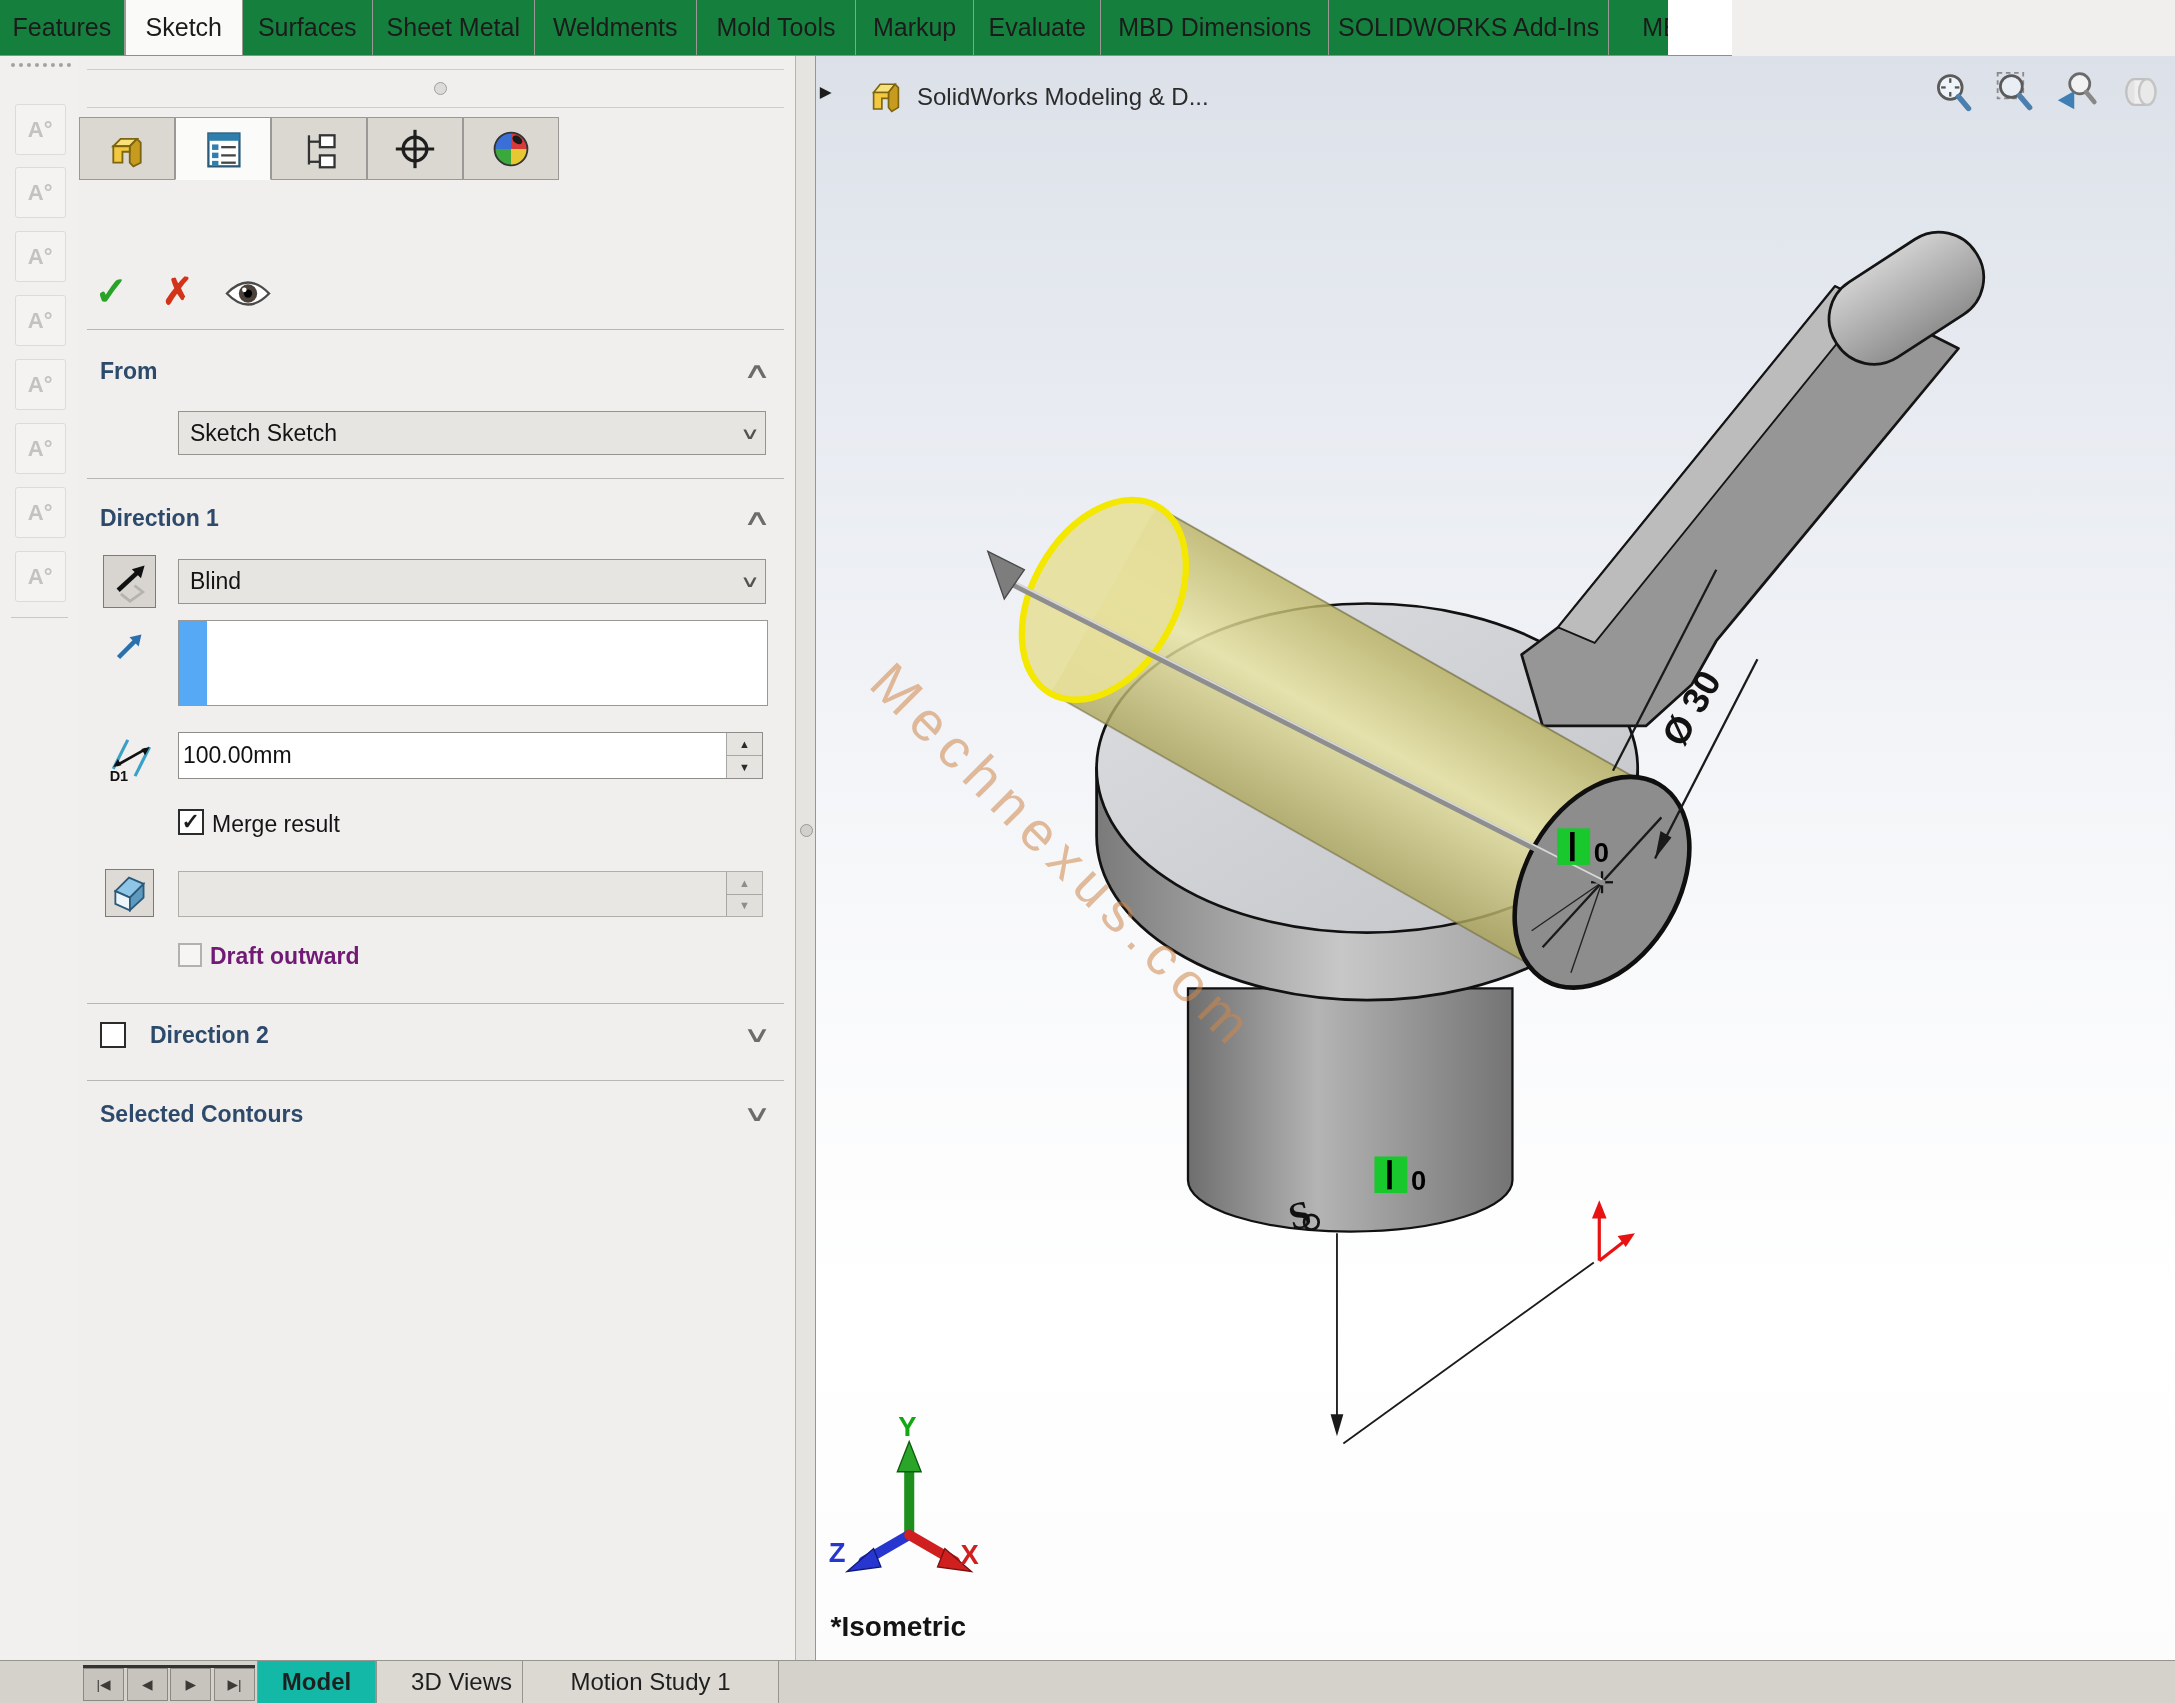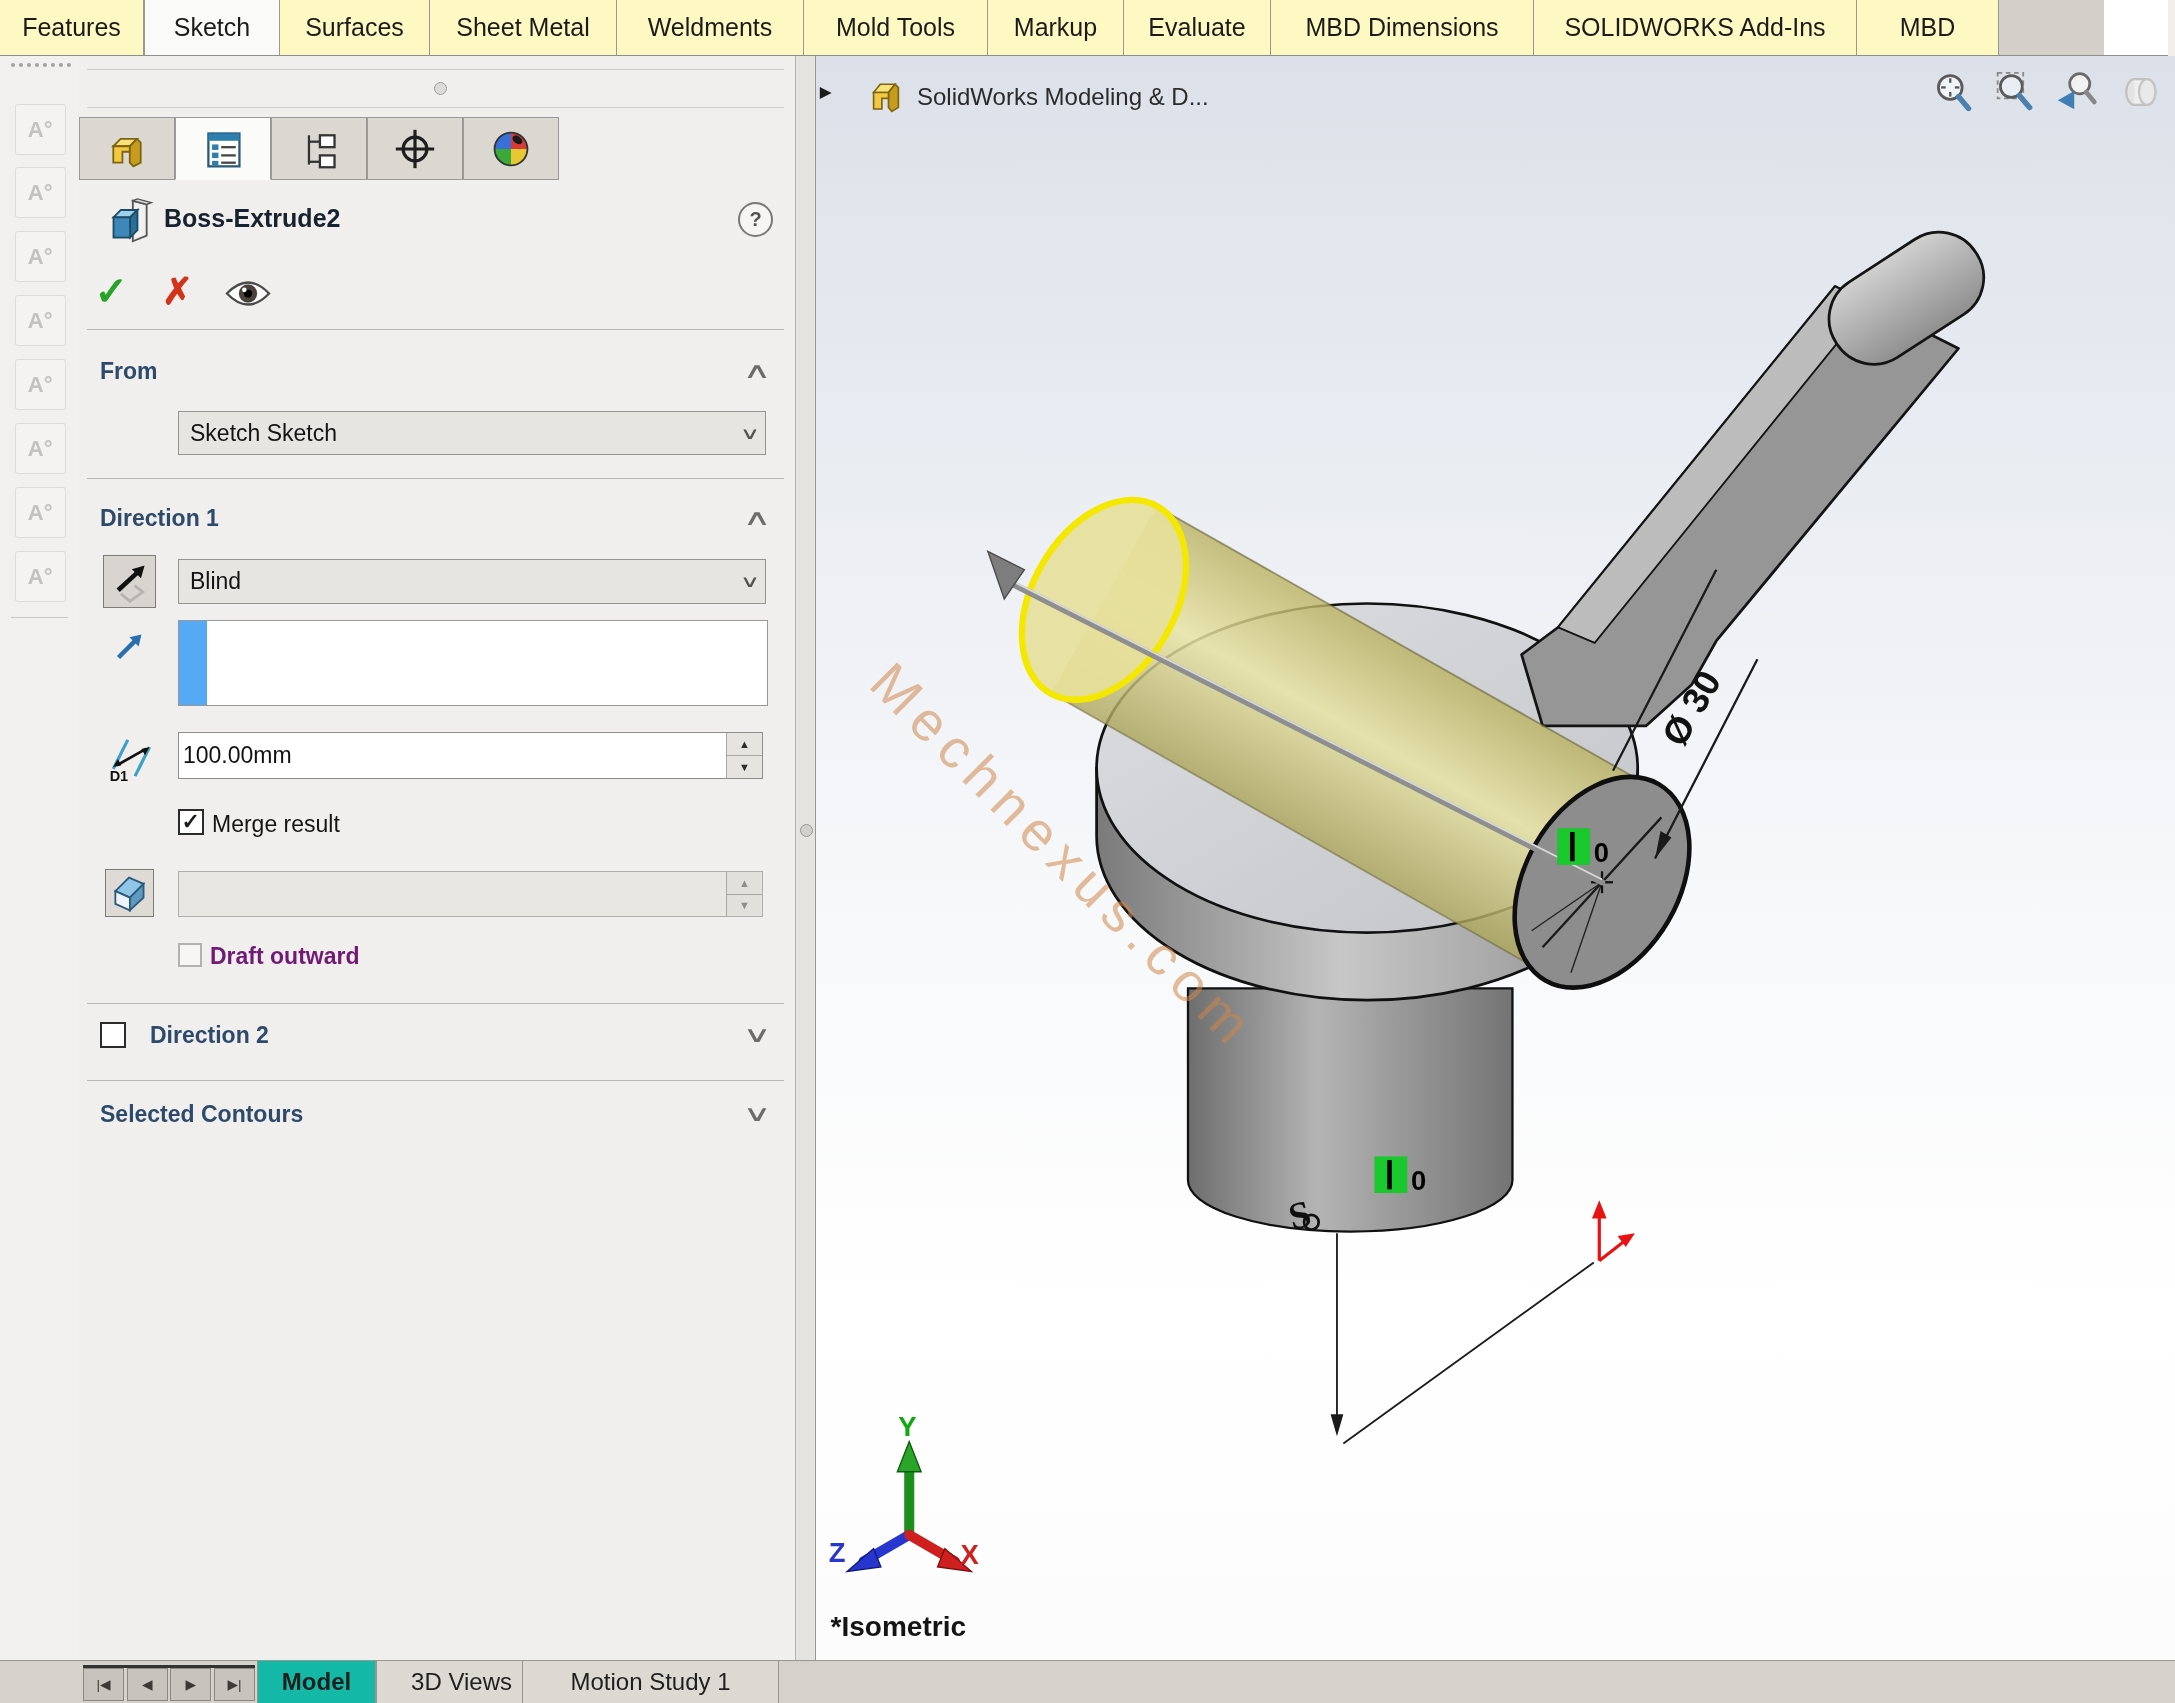--- a/index.html
+++ b/index.html
@@ -1,19 +1,19 @@
 <!DOCTYPE html>
 <html style="font-size:14.6px"><head>
 <meta charset="utf-8">
 <style>
   html,body{margin:0;padding:0;background:#888;}
   .screen{position:relative;width:2176px;height:1703px;background:#f0efee;overflow:hidden;
           font-family:"Liberation Sans",sans-serif;-webkit-font-smoothing:antialiased;}
   
-  .ribbon{position:absolute;left:0;top:0;width:2168px;height:56px;background:#fef9c3;
+  .ribbon{position:absolute;left:0;top:0;width:1732px;height:56px;background:#15803d;
           border-bottom:0.9px solid #8e8e8e;display:flex;box-sizing:border-box;}
   .rtab{display:flex;align-items:center;justify-content:center;font-size:25px;color:#1b1b1b;
         border-right:0.9px solid #9b9894;box-sizing:border-box;height:55px;}
   .rtab.active{background:#fafaf9;border-left:0.9px solid #9b9894;}
   .ribbon-end{flex:1;background:#d3d0c9;}
   .ribbon-white{position:absolute;right:0;top:0;width:64px;height:55px;background:#ffffff;}
   
   .rail{position:absolute;left:0;top:56px;width:78px;height:1605px;background:#f1f0ef;}
   .rail-grip{position:absolute;left:11px;top:7.3px;width:60px;border-top:4.6px dotted #a4a29f;}
   .rail-icon{position:absolute;left:14.6px;width:49px;height:49px;display:flex;align-items:center;
@@ -178,33 +178,20 @@
           <path d="M23,23 L23,5 A18,18 0 0 1 41,23 Z" fill="#d83a3a"></path>
           <path d="M23,23 L41,23 A18,18 0 0 1 23,41 Z" fill="#e8c832"></path>
           <path d="M23,23 L23,41 A18,18 0 0 1 5,23 Z" fill="#3aa83a"></path>
           <path d="M23,23 L5,23 A18,18 0 0 1 23,5 Z" fill="#3a6fd8"></path>
           <circle cx="23" cy="23" r="18" fill="none" stroke="#333" stroke-width="2"></circle>
           <ellipse cx="30" cy="13" rx="6" ry="4" fill="#1a1a1a" transform="rotate(35 30 13)"></ellipse>
         </svg>
       </div>
     </div>
 
-    <div class="title-row">
-      <div class="feat-icon">
-        <svg width="46" height="48" viewBox="0 0 50 52">
-          <polygon points="27,4 42,8 42,42 27,48" fill="#f1f1f1" stroke="#555" stroke-width="2"></polygon>
-          <polygon points="27,4 32,2 47,6 42,8" fill="#d8d8d8" stroke="#555" stroke-width="1.5"></polygon>
-          <polygon points="6,22 14,14 32,14 24,22" fill="#9fd0ea" stroke="#1d4a66" stroke-width="2"></polygon>
-          <polygon points="24,22 32,14 32,36 24,44" fill="#2a6f98" stroke="#1d4a66" stroke-width="2"></polygon>
-          <rect x="6" y="22" width="18" height="22" fill="#3d88b8" stroke="#1d4a66" stroke-width="2"></rect>
-        </svg>
-      </div>
-      <span class="panel-title">Boss-Extrude2</span>
-      <div class="help-btn">?</div>
-    </div>
 
     <div class="actions">
       <span class="ok-glyph">✓</span>
       <span class="cancel-glyph">✗</span>
       <span class="eye-wrap">
         <svg width="48" height="33" viewBox="0 0 52 36">
           <path d="M3,18 Q26,-6 49,18 Q26,42 3,18 Z" fill="#ffffff" stroke="#4a4a4a" stroke-width="2.5"></path>
           <circle cx="26" cy="18" r="10" fill="#4a423a"></circle>
           <circle cx="26" cy="18" r="4.5" fill="#000"></circle>
           <circle cx="22" cy="14" r="2.5" fill="#fff"></circle>

